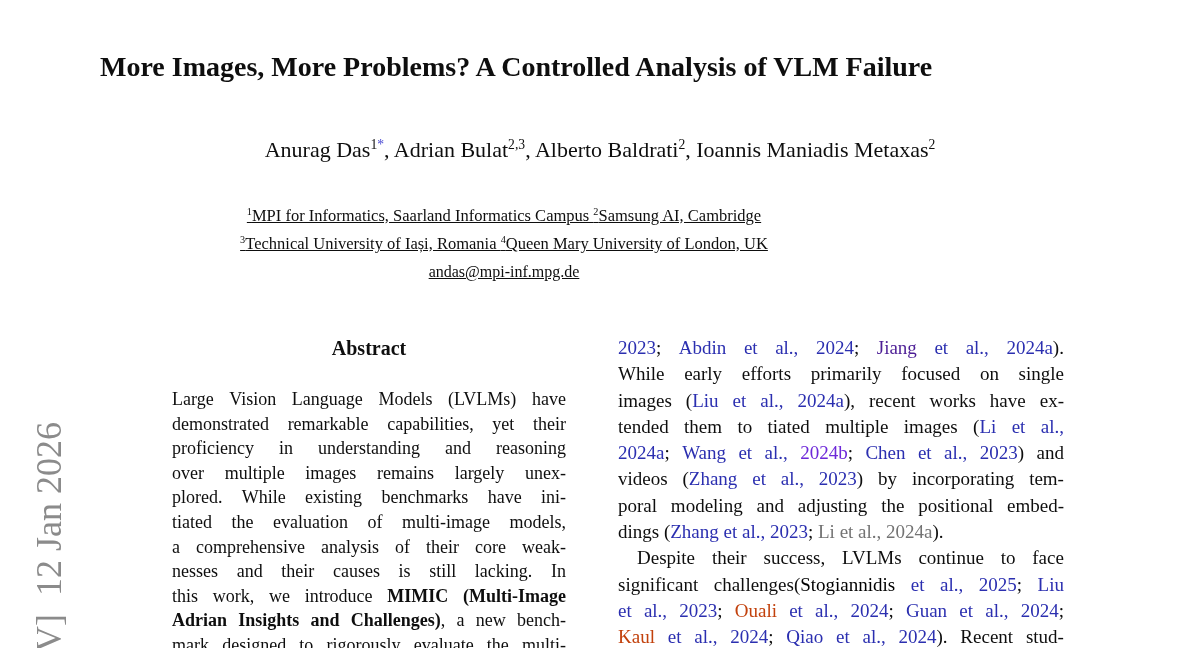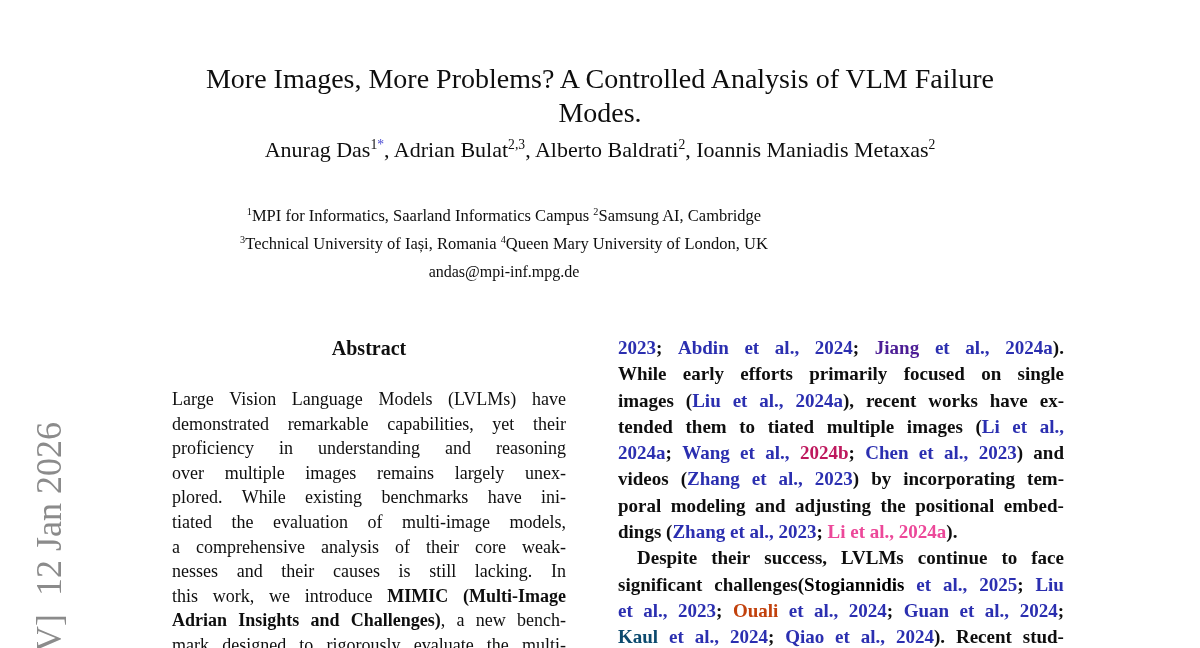--- a/index.html
+++ b/index.html
@@ -1,53 +1,52 @@
 <!DOCTYPE html>
 <html><head>
 <meta charset="utf-8">
 <style>
   html,body{margin:0;padding:0;background:#ffffff;}
   .page{
     position:relative;width:1200px;height:648px;overflow:hidden;background:#ffffff;
     font-family:"Liberation Serif","DejaVu Serif",serif;color:#0e0e0e;
   }
-  .title-block{position:absolute;left:100px;top:50px;width:1000px;text-align:center;
-    font-weight:normal;font-size:28px;line-height:34px;margin-top:12px;}
+  .title-block{position:absolute;left:100px;top:50px;width:1000px;
+    font-weight:bold;font-size:28px;line-height:34px;}
   .authors-block{position:absolute;left:0;top:136px;width:1200px;text-align:center;
     font-size:22px;line-height:27px;}
   .affil-block{position:absolute;left:0;top:202px;width:1008px;text-align:center;
-    font-size:16.5px;line-height:28px;}
+    font-size:16.5px;line-height:28px;text-decoration:underline;}
   .email-line{font-size:16px;}
   .abstract-heading{position:absolute;left:172px;top:337px;width:394px;text-align:center;
     font-weight:bold;font-size:20px;}
   .abstract-col{position:absolute;left:172px;top:387px;width:394px;font-size:18px;}
   .abstract-col .tline{height:24.6px;line-height:24.6px;}
   .intro-col{position:absolute;left:618px;top:335px;width:446px;font-size:19px;}
-  .intro-col .tline{height:26.3px;line-height:26.3px;font-weight:bold;}
+  .intro-col .tline{height:26.3px;line-height:26.3px;}
   .tline{white-space:nowrap;}
   .tline.full{display:flex;justify-content:space-between;align-items:baseline;white-space:normal;}
   .tline.indent{padding-left:19px;}
   .bold{font-weight:bold;}
   sup{font-size:0.62em;vertical-align:super;line-height:0;}
   .stamp-wrap{position:absolute;left:28px;top:652px;width:0;height:0;}
   .stamp-text{display:inline-block;white-space:pre;transform:rotate(-90deg);
     transform-origin:0 0;font-size:36px;line-height:42px;}
 </style>
 </head>
 <body>
 
 <div class="page" style="color: rgb(14, 14, 14);">
 
   <div class="stamp-wrap">
     <span class="stamp-text" style="color: rgb(139, 139, 139);">V]  12 Jan 2026</span>
   </div>
 
   <div class="title-block">
     <div>More Images, More Problems? A Controlled Analysis of VLM Failure</div>
-    <div>Modes.</div>
   </div>
 
   <div class="authors-block">
     <div><span>Anurag Das</span><sup>1</sup><sup style="color: rgb(71, 71, 209);">*</sup><span>, Adrian Bulat</span><sup>2,3</sup><span>, Alberto Baldrati</span><sup>2</sup><span>, Ioannis Maniadis Metaxas</span><sup>2</sup></div>
   </div>
 
   <div class="affil-block">
     <div><sup>1</sup><span>MPI for Informatics, Saarland Informatics Campus </span><sup>2</sup><span>Samsung AI, Cambridge</span></div>
     <div><sup>3</sup><span>Technical University of Iași, Romania </span><sup>4</sup><span>Queen Mary University of London, UK</span></div>
     <div class="email-line">andas@mpi-inf.mpg.de</div>
@@ -190,21 +189,21 @@
         <span><span>images</span></span>
         <span><span>(</span><span style="color: rgb(43, 47, 176);">Li</span></span>
         <span><span style="color: rgb(43, 47, 176);">et</span></span>
         <span><span style="color: rgb(43, 47, 176);">al.,</span></span>
       </div>
       <div class="tline full">
         <span><span style="color: rgb(43, 47, 176);">2024a</span><span>;</span></span>
         <span><span style="color: rgb(43, 47, 176);">Wang</span></span>
         <span><span style="color: rgb(43, 47, 176);">et</span></span>
         <span><span style="color: rgb(43, 47, 176);">al.,</span></span>
-        <span><span style="color: #be185d;">2024b</span><span>;</span></span>
+        <span><span style="color: #6d28d9;">2024b</span><span>;</span></span>
         <span><span style="color: rgb(43, 47, 176); margin-top: 48px;">Chen</span></span>
         <span><span style="color: rgb(43, 47, 176);">et</span></span>
         <span><span style="color: rgb(43, 47, 176);">al.,</span></span>
         <span><span style="color: rgb(43, 47, 176);">2023</span><span>)</span></span>
         <span><span>and</span></span>
       </div>
       <div class="tline full">
         <span><span>videos</span></span>
         <span><span>(</span><span style="color: rgb(43, 47, 176);">Zhang</span></span>
         <span><span style="color: rgb(43, 47, 176);">et</span></span>
@@ -216,21 +215,21 @@
       </div>
       <div class="tline full">
         <span><span>poral</span></span>
         <span><span>modeling</span></span>
         <span><span>and</span></span>
         <span><span>adjusting</span></span>
         <span><span>the</span></span>
         <span><span>positional</span></span>
         <span><span>embed-</span></span>
       </div>
-      <div class="tline"><span>dings (</span><span style="color: rgb(43, 47, 176);">Zhang et al., 2023</span><span>; </span><span style="color: #ec4899;">Li et al., 2024a</span><span>).</span></div>
+      <div class="tline"><span>dings (</span><span style="color: rgb(43, 47, 176);">Zhang et al., 2023</span><span>; </span><span style="color: #737373;">Li et al., 2024a</span><span>).</span></div>
       <div class="tline full indent">
         <span><span>Despite</span></span>
         <span><span>their</span></span>
         <span><span>success,</span></span>
         <span><span>LVLMs</span></span>
         <span><span>continue</span></span>
         <span><span>to</span></span>
         <span><span>face</span></span>
       </div>
       <div class="tline full">
@@ -248,21 +247,21 @@
         <span><span style="color: #c2410c;">Ouali</span></span>
         <span><span style="color: rgb(43, 47, 176);">et</span></span>
         <span><span style="color: rgb(43, 47, 176);">al.,</span></span>
         <span><span style="color: rgb(43, 47, 176);">2024</span><span>;</span></span>
         <span><span style="color: rgb(43, 47, 176);">Guan</span></span>
         <span><span style="color: rgb(43, 47, 176);">et</span></span>
         <span><span style="color: rgb(43, 47, 176);">al.,</span></span>
         <span><span style="color: rgb(43, 47, 176);">2024</span><span>;</span></span>
       </div>
       <div class="tline full">
-        <span><span style="color: #0c4a6e;">Kaul</span></span>
+        <span><span style="color: #c2410c;">Kaul</span></span>
         <span><span style="color: rgb(43, 47, 176);">et</span></span>
         <span><span style="color: rgb(43, 47, 176);">al.,</span></span>
         <span><span style="color: rgb(43, 47, 176);">2024</span><span>;</span></span>
         <span><span style="color: rgb(43, 47, 176);">Qiao</span></span>
         <span><span style="color: rgb(43, 47, 176);">et</span></span>
         <span><span style="color: rgb(43, 47, 176);">al.,</span></span>
         <span><span style="color: rgb(43, 47, 176);">2024</span><span>).</span></span>
         <span><span>Recent</span></span>
         <span><span>stud-</span></span>
       </div>

